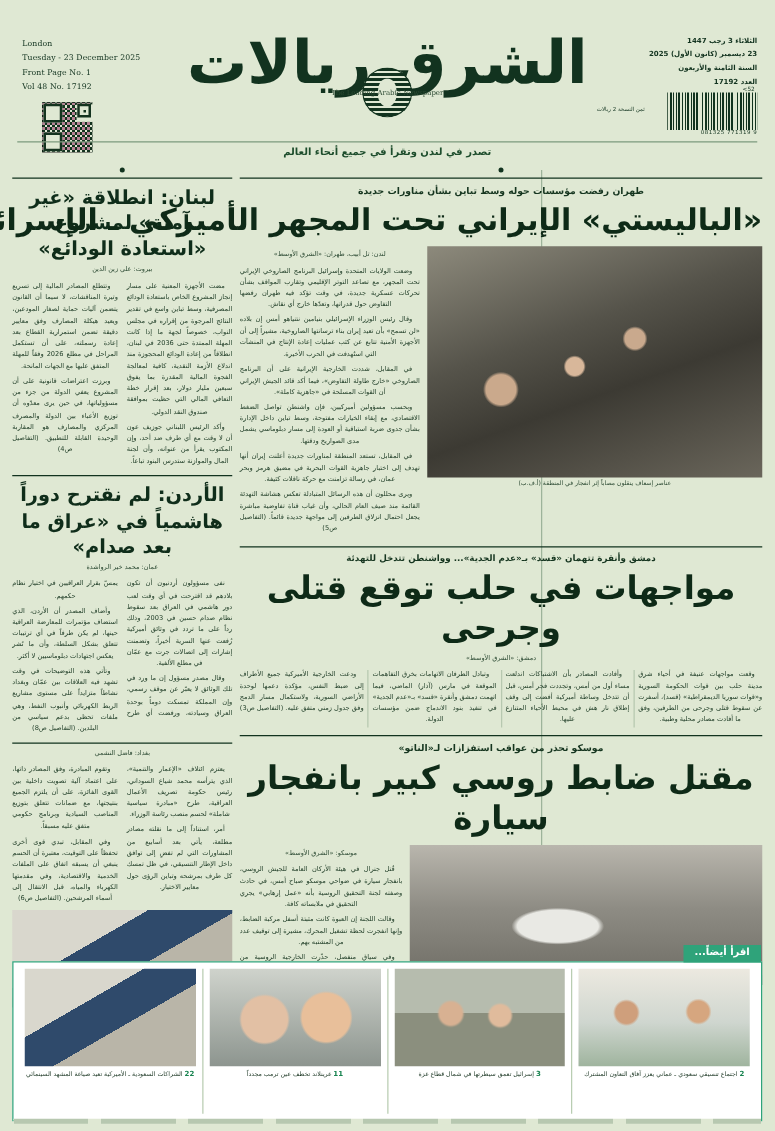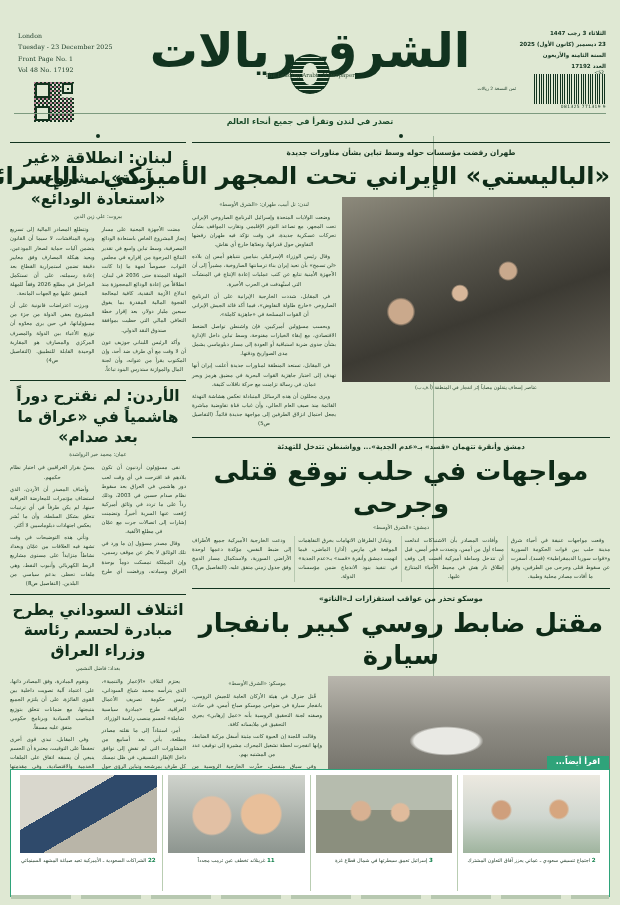--- a/index.html
+++ b/index.html
@@ -279,21 +279,20 @@
         <div class="bodytext" style="column-count:2;">
           <p>نفى مسؤولون أردنيون أن تكون بلادهم قد اقترحت في أي وقت لعب دور هاشمي في العراق بعد سقوط نظام صدام حسين في 2003، وذلك رداً على ما تردد في وثائق أميركية رُفعت عنها السرية أخيراً، وتضمنت إشارات إلى اتصالات جرت مع عمّان في مطلع الألفية.</p>
           <p>وقال مصدر مسؤول إن ما ورد في تلك الوثائق لا يعبّر عن موقف رسمي، وإن المملكة تمسكت دوماً بوحدة العراق وسيادته، ورفضت أي طرح يمسّ بقرار العراقيين في اختيار نظام حكمهم.</p>
           <p>وأضاف المصدر أن الأردن، الذي استضاف مؤتمرات للمعارضة العراقية حينها، لم يكن طرفاً في أي ترتيبات تتعلق بشكل السلطة، وأن ما نُشر يعكس اجتهادات دبلوماسيين لا أكثر.</p>
           <p>وتأتي هذه التوضيحات في وقت تشهد فيه العلاقات بين عمّان وبغداد نشاطاً متزايداً على مستوى مشاريع الربط الكهربائي وأنبوب النفط، وهي ملفات تحظى بدعم سياسي من البلدين. (التفاصيل ص8)</p>
         </div>
       </div>
 
       <div style="margin-top:6px;">
         <div class="topline"></div>
-        <div class="hl-left">ائتلاف السوداني يطرح مبادرة لحسم رئاسة وزراء العراق</div>
         <div class="byline">بغداد: فاضل النشمي</div>
         <div class="bodytext" style="column-count:2;">
           <p>يعتزم ائتلاف «الإعمار والتنمية»، الذي يترأسه محمد شياع السوداني، رئيس حكومة تصريف الأعمال العراقية، طرح «مبادرة سياسية شاملة» لحسم منصب رئاسة الوزراء.</p>
           <p>أمر، استناداً إلى ما نقلته مصادر مطلعة، يأتي بعد أسابيع من المشاورات التي لم تفضِ إلى توافق داخل الإطار التنسيقي، في ظل تمسك كل طرف بمرشحه وتباين الرؤى حول معايير الاختيار.</p>
           <p>وتقوم المبادرة، وفق المصادر ذاتها، على اعتماد آلية تصويت داخلية بين القوى الفائزة، على أن يلتزم الجميع بنتيجتها، مع ضمانات تتعلق بتوزيع المناصب السيادية وبرنامج حكومي متفق عليه مسبقاً.</p>
           <p>وفي المقابل، تبدي قوى أخرى تحفظاً على التوقيت، معتبرة أن الحسم ينبغي أن يسبقه اتفاق على الملفات الخدمية والاقتصادية، وفي مقدمتها الكهرباء والمياه، قبل الانتقال إلى أسماء المرشحين. (التفاصيل ص6)</p>
         </div>
         <div class="photo ph-sign" style="height:78px;margin-top:4px;">
           <div class="cap">جانب من توقيع الاتفاقية في بغداد أمس (أ.ف.ب)</div>
         </div>

